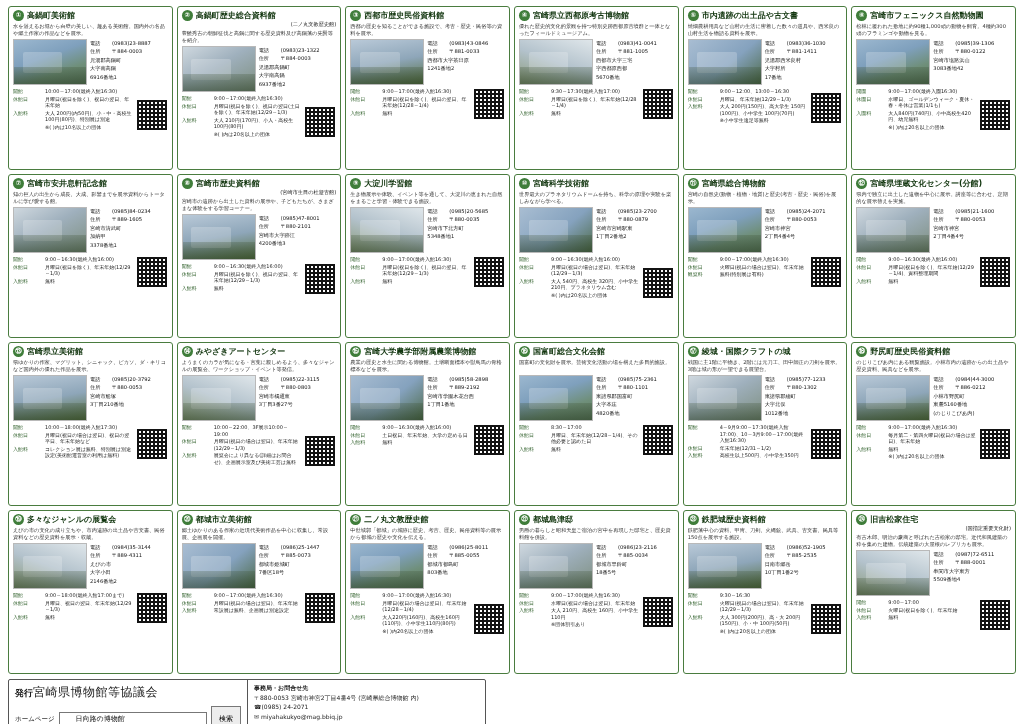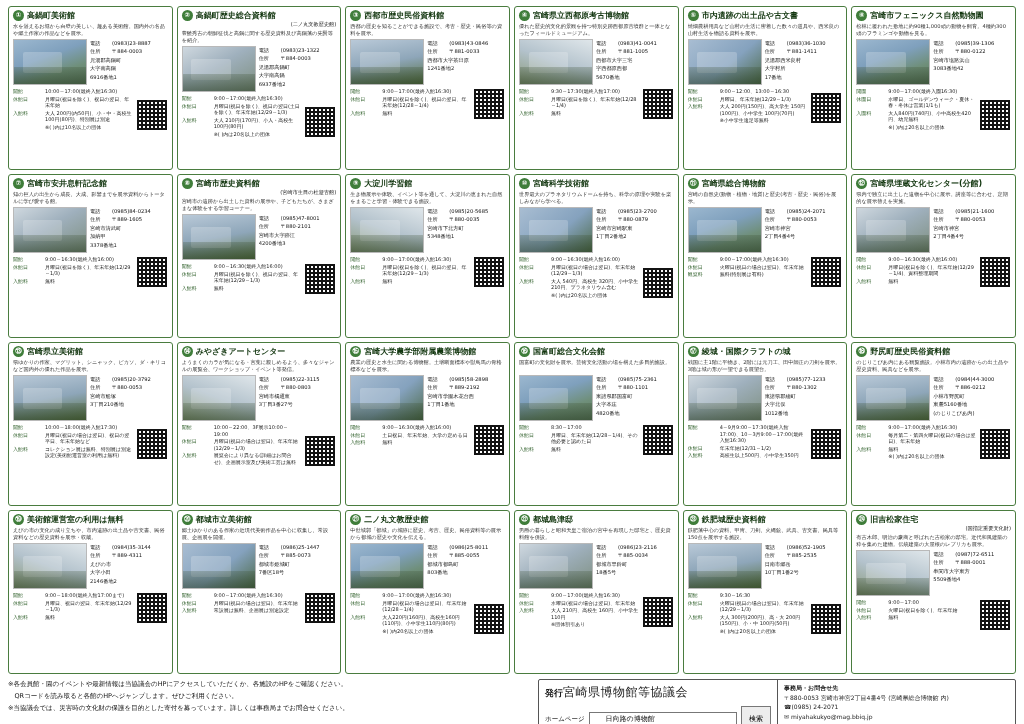--- a/index.html
+++ b/index.html
@@ -868,21 +868,21 @@
             <div style="padding-left: 32px;">※( )内は20名以上の団体</div>
           </div>
           <div class="qr-wrap">
             <div class="qr"></div>
           </div>
         </div>
       </div>
       <div class="card">
         <div class="card-head">
           <span class="num">⑲</span>
-          <span class="name">美術館運営室の利用は無料</span>
+          <span class="name">多々なジャンルの展覧会</span>
         </div>
         <div class="desc">えびの市の文化の成り立ちや、市内遺跡の出土品や古文書、民俗資料などの歴史資料を展示・収蔵。</div>
         <div class="media">
           <div class="photo p4"></div>
           <div class="contact">
             <div class="crow">
               <span class="clabel">電話</span>
               <span class="cval">(0984)35-3144</span>
             </div>
             <div class="crow">
@@ -1119,25 +1119,20 @@
             </div>
           </div>
           <div class="qr-wrap">
             <div class="qr"></div>
           </div>
         </div>
       </div>
     </div>
 
   <div class="footer">
-    <div class="notes">
-      <div>※各会員館・園のイベントや最新情報は当協議会のHPにアクセスしていただくか、各施設のHPをご確認ください。</div>
-      <div>　QRコードを読み取ると各館のHPへジャンプします。ぜひご利用ください。</div>
-      <div>※当協議会では、災害時の文化財の保護を目的とした寄付を募っています。詳しくは事務局までお問合せください。</div>
-    </div>
 
     <div class="pubbox">
       <div class="pub-left">
         <div class="pub-title">
           <span class="pub-label">発行</span>
           <span class="pub-name">宮崎県博物館等協議会</span>
         </div>
         <div class="hp-row">
           <span class="hp-label">ホームページ</span>
           <input class="hp-input" type="text" value="日向路の博物館" style="">

